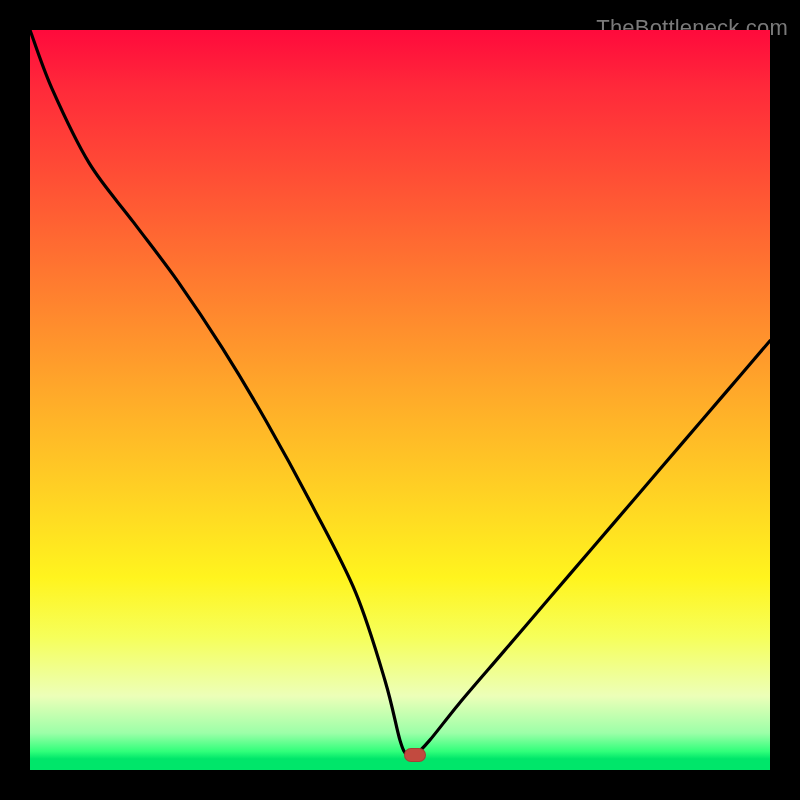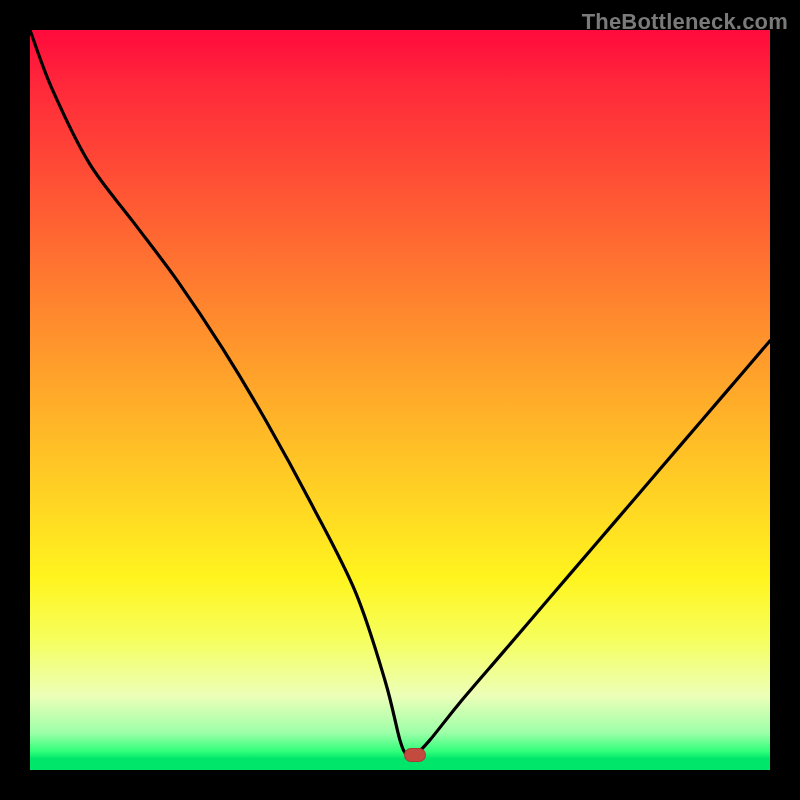--- a/index.html
+++ b/index.html
@@ -14,25 +14,25 @@
   .frame {
     position: absolute;
     left: 0;
     top: 0;
     width: 800px;
     height: 800px;
     background: #000;
   }
   .watermark {
     position: absolute;
-    top: 9px;
+    top: 15px;
     right: 12px;
     color: #7a7a7a;
     font-size: 22px;
-    font-weight: 700;
+    font-weight: 400;
     letter-spacing: 0.2px;
     font-family: Arial, sans-serif;
   }
   .plot {
     position: absolute;
     left: 30px;
     top: 30px;
     width: 740px;
     height: 740px;
     

